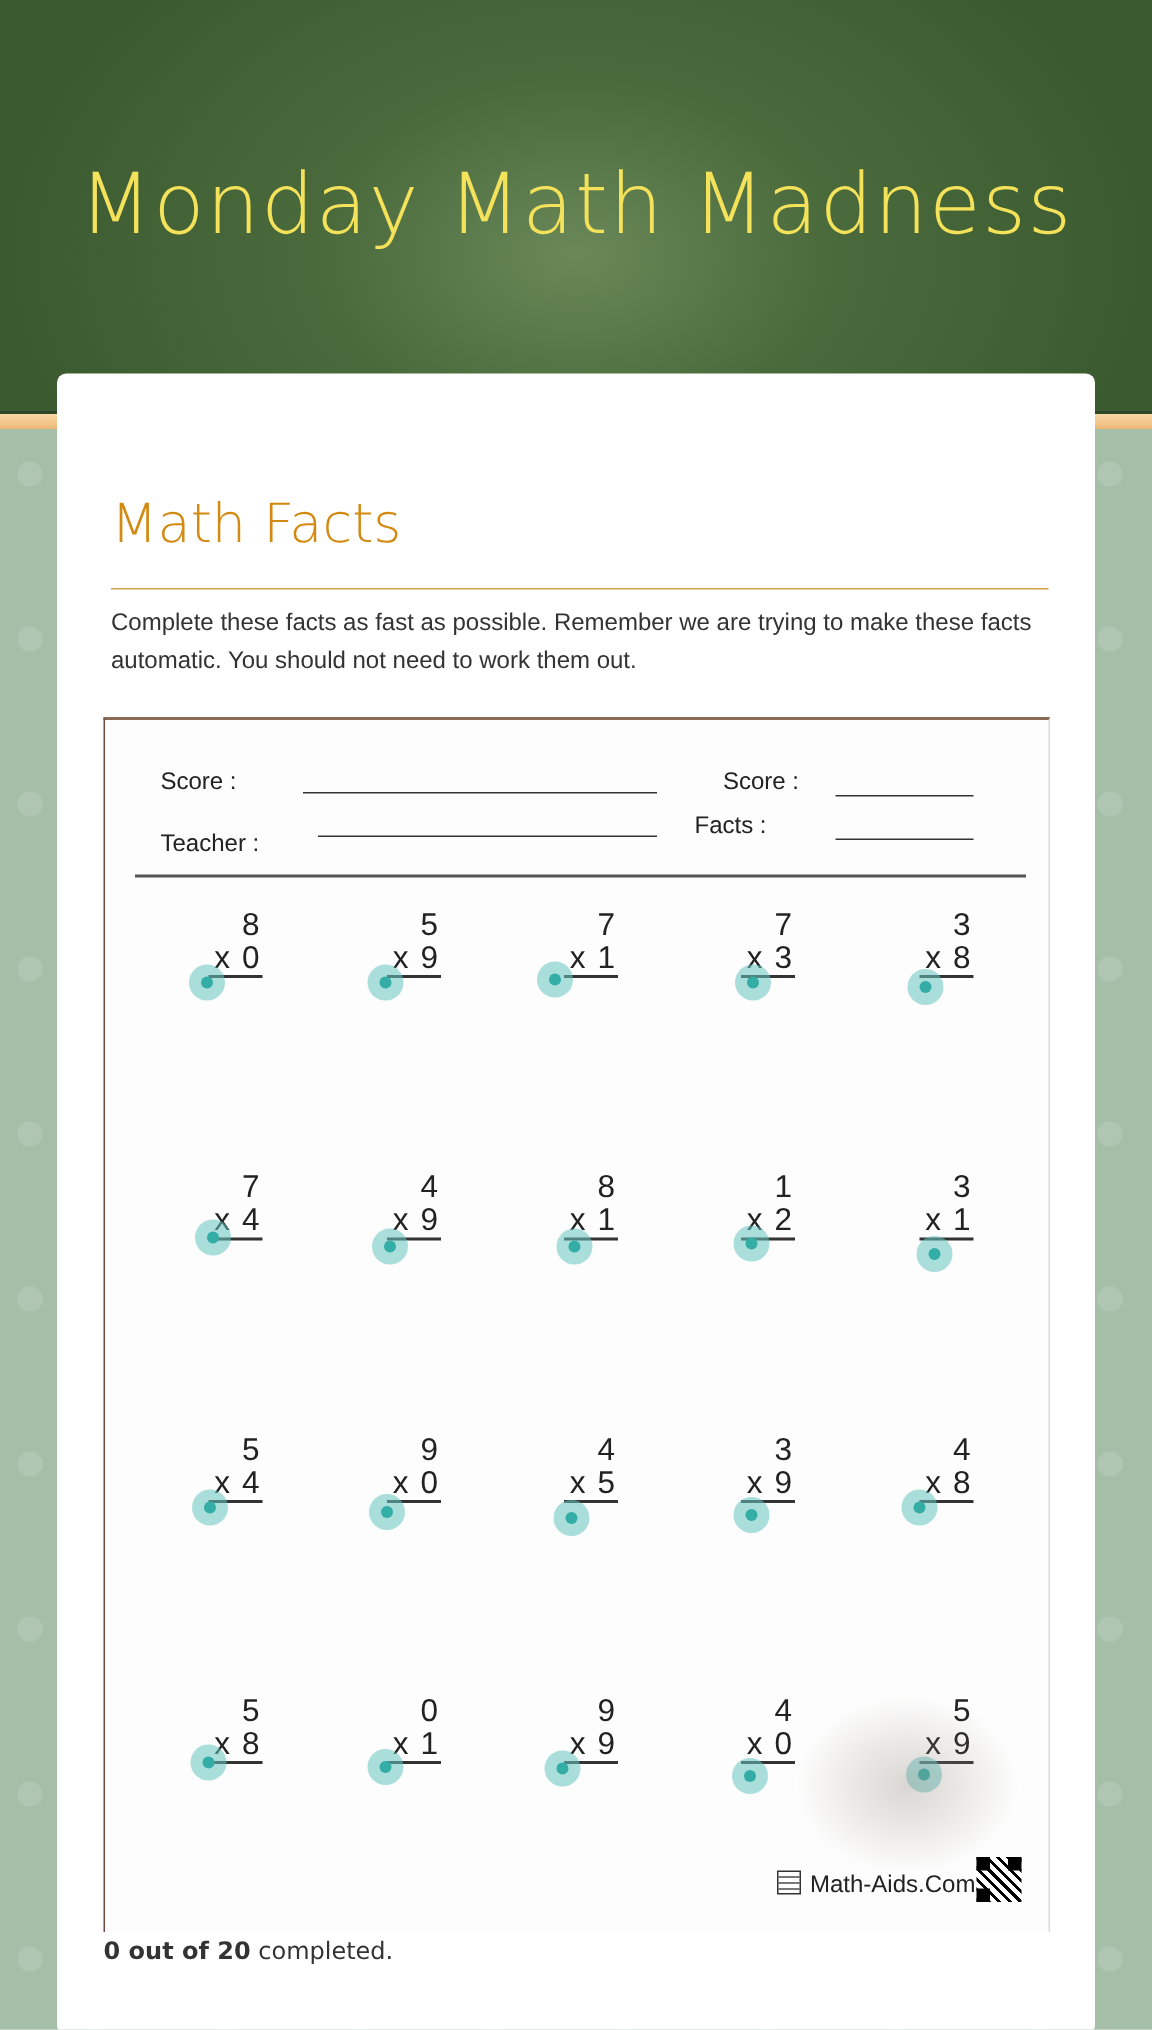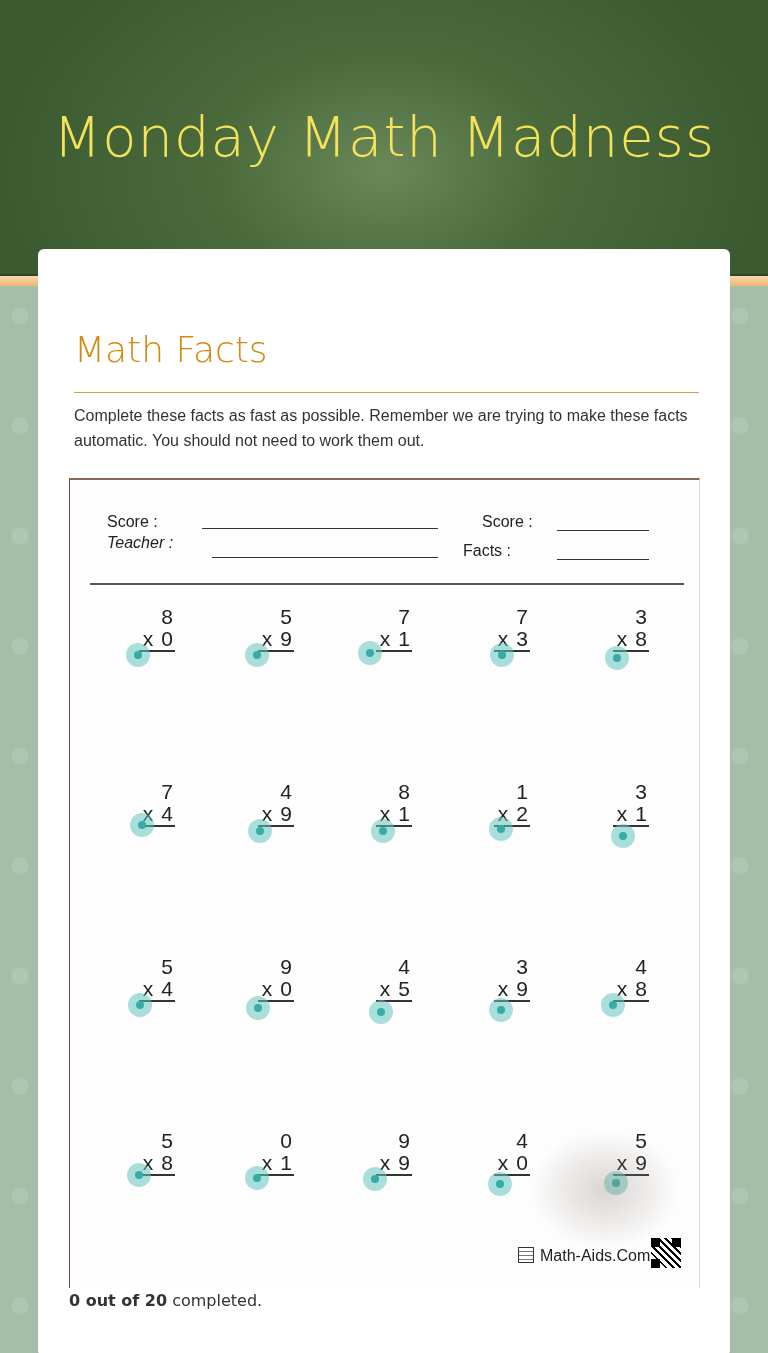--- a/index.html
+++ b/index.html
@@ -90,21 +90,21 @@
 <div class="banner-title">Monday Math Madness</div>
 
 <div class="card">
   <div class="section-title">Math Facts</div>
   <div class="rule"></div>
   <div class="instructions">Complete these facts as fast as possible. Remember we are trying to make these facts automatic. You should not need to work them out.</div>
 
   <div class="worksheet">
     <div class="ws-field" style="left:37px;top:33px;">Score :</div>
     <div class="ws-line" style="left:132px;top:48px;width:236px;"></div>
-    <div class="ws-field" style="left:37px;top:54px;font-style:italic;">Teacher :</div>
+    <div class="ws-field" style="left:37px;top:74px;">Teacher :</div>
     <div class="ws-line" style="left:142px;top:77px;width:226px;"></div>
     <div class="ws-field" style="left:412px;top:33px;">Score :</div>
     <div class="ws-line" style="left:487px;top:50px;width:92px;"></div>
     <div class="ws-field" style="left:393px;top:62px;">Facts :</div>
     <div class="ws-line" style="left:487px;top:79px;width:92px;"></div>
     <div class="ws-sep"></div>
 
     <div id="problems">
         <div class="prob" style="left: 47px; top: 126px;">
           <div class="top">8</div>

